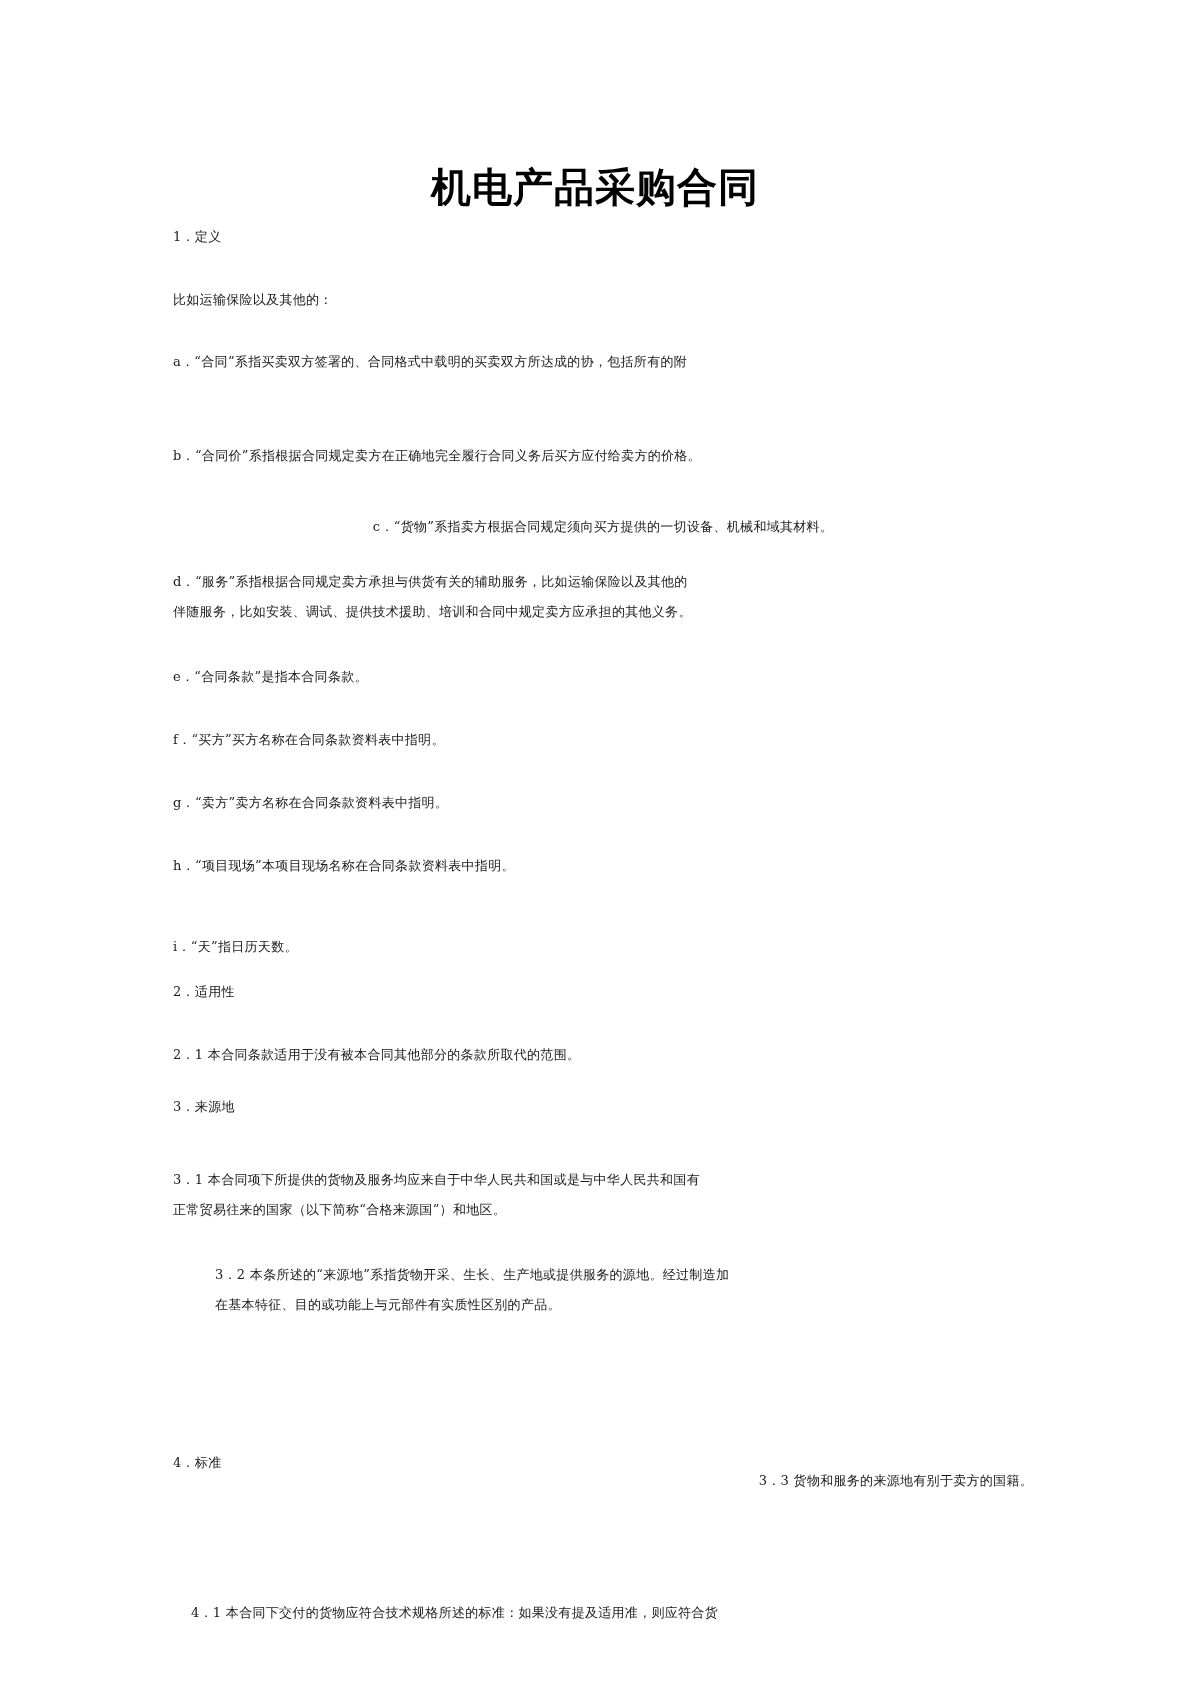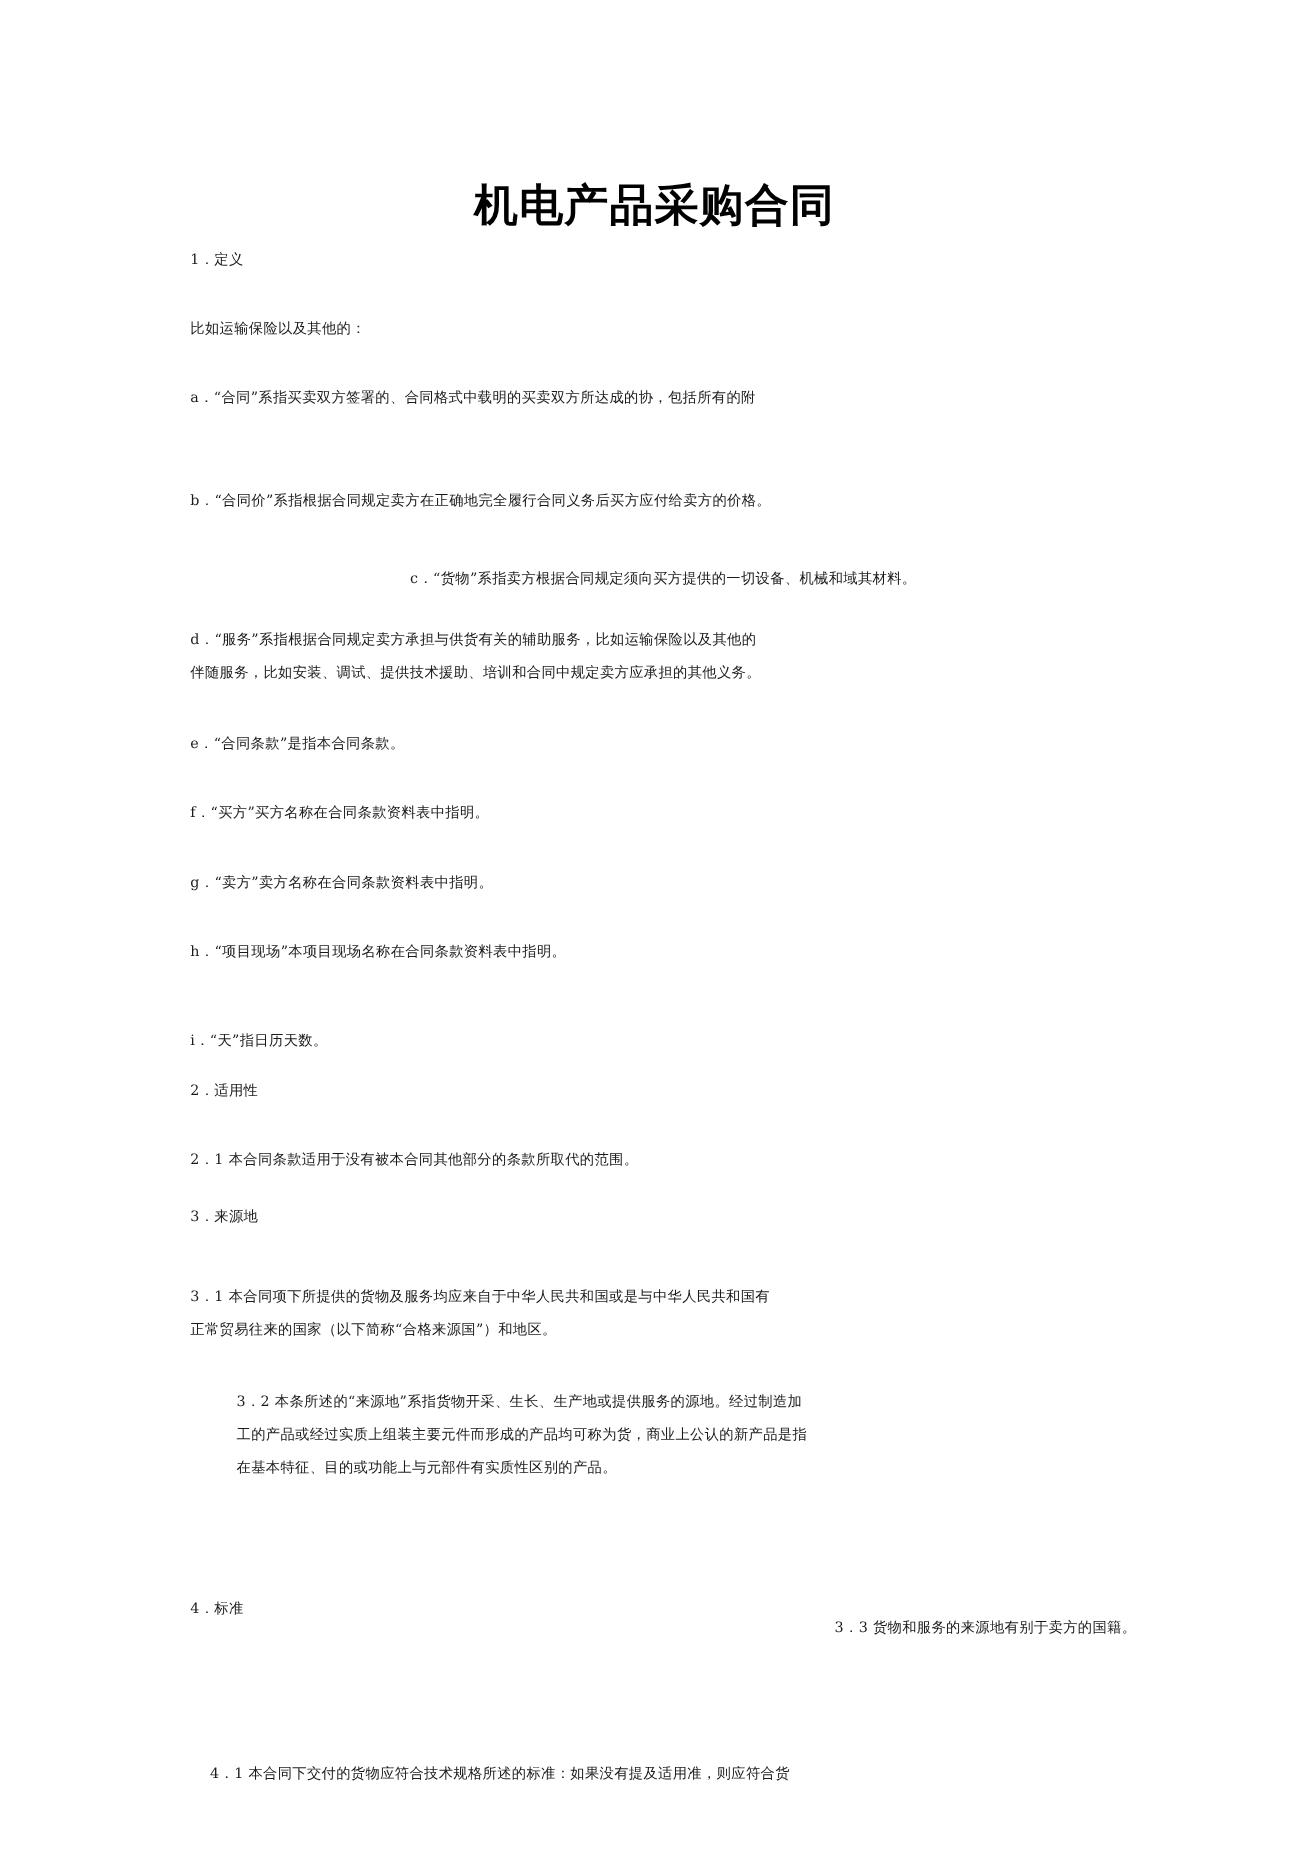--- a/index.html
+++ b/index.html
@@ -58,18 +58,18 @@
       <div class="para" style="top: 567px;"><div>d．“服务”系指根据合同规定卖方承担与供货有关的辅助服务，比如运输保险以及其他的</div><div>伴随服务，比如安装、调试、提供技术援助、培训和合同中规定卖方应承担的其他义务。</div></div>
       <div class="para" style="top: 662px;"><div>e．“合同条款”是指本合同条款。</div></div>
       <div class="para" style="top: 725px;"><div>f．“买方”买方名称在合同条款资料表中指明。</div></div>
       <div class="para" style="top: 788px;"><div>g．“卖方”卖方名称在合同条款资料表中指明。</div></div>
       <div class="para" style="top: 851px;"><div>h．“项目现场”本项目现场名称在合同条款资料表中指明。</div></div>
       <div class="para" style="top: 932px;"><div>i．“天”指日历天数。</div></div>
       <div class="para" style="top: 977px;"><div>2．适用性</div></div>
       <div class="para" style="top: 1040px;"><div>2．1 本合同条款适用于没有被本合同其他部分的条款所取代的范围。</div></div>
       <div class="para" style="top: 1092px;"><div>3．来源地</div></div>
       <div class="para" style="top: 1165px;"><div>3．1 本合同项下所提供的货物及服务均应来自于中华人民共和国或是与中华人民共和国有</div><div>正常贸易往来的国家（以下简称“合格来源国”）和地区。</div></div>
-      <div class="para" style="top: 1260px; margin-left: 42px;"><div>3．2 本条所述的“来源地”系指货物开采、生长、生产地或提供服务的源地。经过制造加</div><div>工的产品或经过实质上组装主要元件而形成的产品均可称为货，商业上公认的新产品是指</div><div>在基本特征、目的或功能上与元部件有实质性区别的产品。</div></div>
+      <div class="para" style="top: 1260px; margin-left: 42px;"><div>3．2 本条所述的“来源地”系指货物开采、生长、生产地或提供服务的源地。经过制造加</div><div>在基本特征、目的或功能上与元部件有实质性区别的产品。</div></div>
       <div class="para" style="top: 1466px; text-align: right;"><div>3．3 货物和服务的来源地有别于卖方的国籍。</div></div>
       <div class="para" style="top: 1448px;"><div>4．标准</div></div>
       <div class="para" style="top: 1598px; margin-left: 18px;"><div>4．1 本合同下交付的货物应符合技术规格所述的标准：如果没有提及适用准，则应符合货</div></div>
     </div>
 </div>
 
 </body></html>

